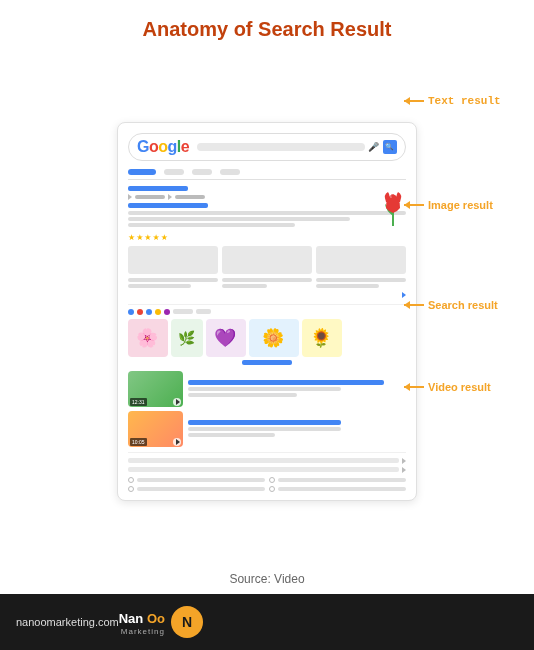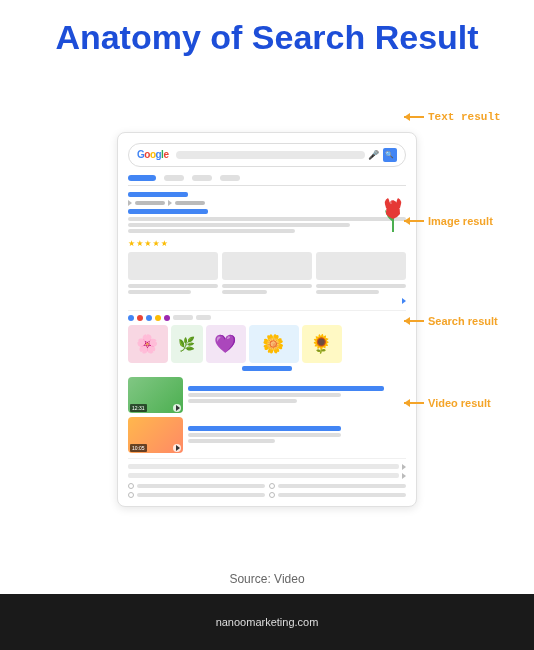--- a/index.html
+++ b/index.html
@@ -18,23 +18,23 @@
       flex-direction: column;
       background: #fff;
     }
 
     .title-section {
       text-align: center;
       padding: 18px 20px 10px;
     }
 
     .title-text {
-      font-size: 34px;
+      font-size: 20px;
       font-weight: bold;
-      color: #1d4ed8;
+      color: #c2410c;
       font-family: Arial, sans-serif;
     }
 
     .diagram-area {
       flex: 1;
       display: flex;
       align-items: center;
       justify-content: center;
       padding: 5px 10px 0;
       position: relative;
@@ -57,21 +57,21 @@
       align-items: center;
       border: 1px solid #ddd;
       border-radius: 20px;
       padding: 4px 8px;
       margin-bottom: 8px;
       gap: 4px;
     }
 
     .google-logo {
       font-family: Arial, sans-serif;
-      font-size: 10px;
+      font-size: 16px;
       font-weight: bold;
       color: #4285f4;
       margin-right: 4px;
       letter-spacing: -0.5px;
     }
     .google-logo span:nth-child(1) { color: #4285f4; }
     .google-logo span:nth-child(2) { color: #ea4335; }
     .google-logo span:nth-child(3) { color: #fbbc05; }
     .google-logo span:nth-child(4) { color: #4285f4; }
     .google-logo span:nth-child(5) { color: #34a853; }
@@ -464,21 +464,21 @@
       font-size: 12px;
       color: #666;
     }
 
     
     .footer {
       background: #1a1a1a;
       color: #fff;
       display: flex;
       align-items: center;
-      justify-content: center;
+      justify-content: flex-start;
       padding: 25px 16px;
       height: 56px;
     }
 
     .footer-left {
       font-size: 11px;
       color: #ddd;
     }
 
     .footer-right {
@@ -744,15 +744,26 @@
     </div>
 
   </div>
 
   <div class="source-section">
     <span>Source: Video</span>
   </div>
 
   <div class="footer">
     <span class="footer-left">nanoomarketing.com</span>
+    <div class="footer-right">
+      <div class="footer-logo-text">
+        <div>
+          <span class="footer-nan">Nan </span><span class="footer-oo">Oo</span>
+        </div>
+        <span class="footer-marketing">Marketing</span>
+      </div>
+      <div class="footer-logo-circle">
+        <span>N</span>
+      </div>
+    </div>
   </div>
 
 </div>
 
 </body></html>

